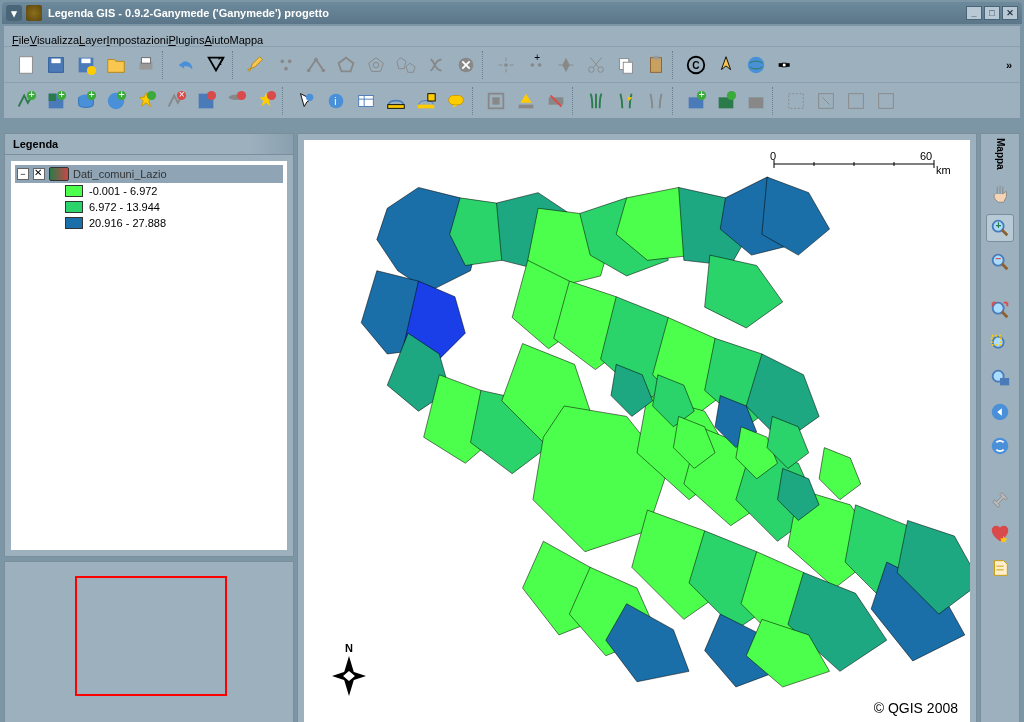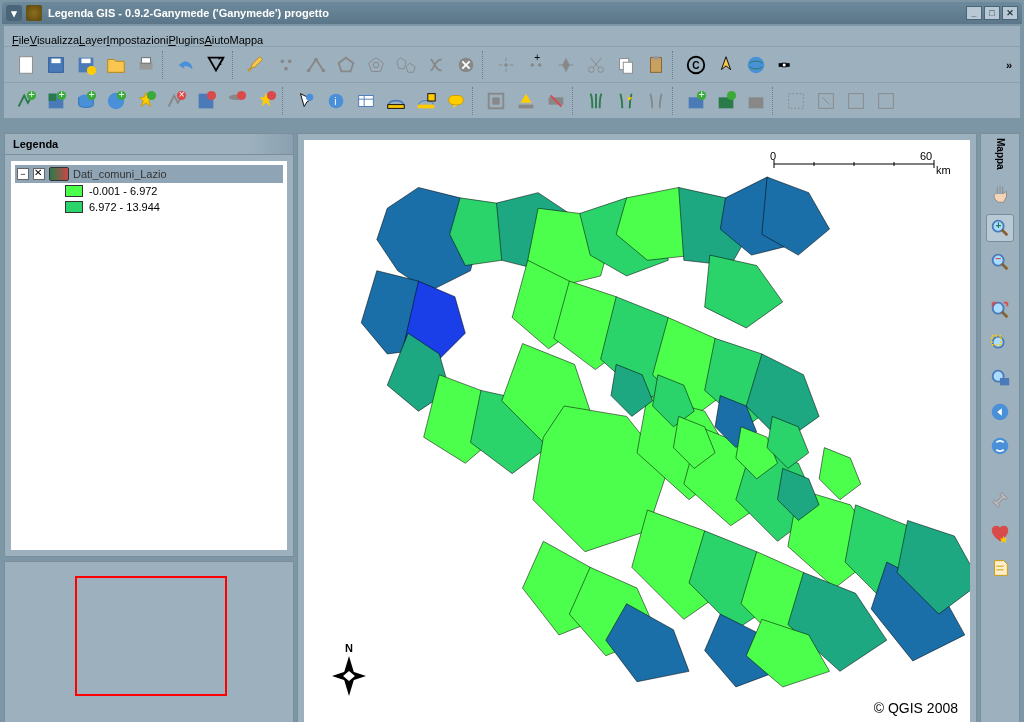--- a/index.html
+++ b/index.html
@@ -418,20 +418,24 @@
           <span class="layer-name">Dati_comuni_Lazio</span>
         </div>
         <div class="class-row">
             <div class="class-swatch" style="background:#4DFF4D"></div>
             <span>-0.001 - 6.972</span>
           </div>
         <div class="class-row">
             <div class="class-swatch" style="background:#2BD46A"></div>
             <span>6.972 - 13.944</span>
           </div>
+        <div class="class-row">
+            <div class="class-swatch" style="background:#1A6FA8"></div>
+            <span>20.916 - 27.888</span>
+          </div>
       </div>
     </div>
     <div class="overview-panel">
       <div class="overview-rect"></div>
     </div>
   </div>
 
   <div class="map-panel">
     <div class="map-canvas">
       <svg class="map-svg" viewBox="0 0 640 530">

